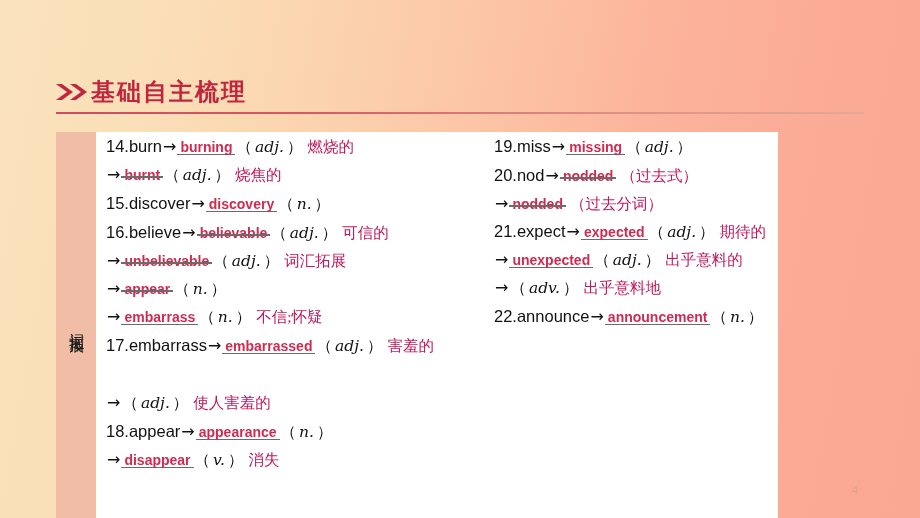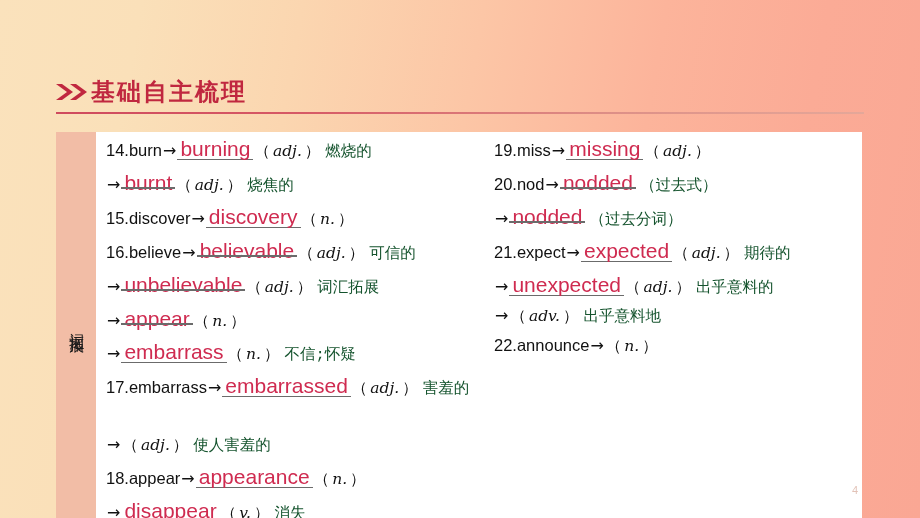--- a/index.html
+++ b/index.html
@@ -19,21 +19,21 @@
     white-space:nowrap;
   }
   #header-rule{
     position:absolute;left:56px;top:112px;width:808px;height:2px;
     background:linear-gradient(90deg,#c7304d 0%,#cf4358 30%,#d88a84 70%,#e0a79a 100%);
     opacity:.85;
   }
 
   
   #panel{
-    position:absolute;left:56px;top:132px;width:806px;height:386px;
+    position:absolute;left:56px;top:132px;width:722px;height:386px;
     background:#ffffff;display:flex;
   }
   #gutter{
     width:40px;flex:0 0 40px;background:#f2bda6;
     display:flex;align-items:center;justify-content:center;
   }
   #gutter-label{
     font-family:"DejaVu Sans",sans-serif;
     font-size:15px;color:#1a1a1a;line-height:1.95;
     writing-mode:vertical-rl;text-orientation:upright;
@@ -48,36 +48,36 @@
     font-size:16.5px;color:#111;line-height:1;
     margin:0 0 11.5px 0;white-space:nowrap;
     display:flex;align-items:baseline;
   }
   .row.gap{margin-bottom:40px;text-align:right;}
   .num{font-family:"Liberation Sans",sans-serif;}
   .arrow{font-family:"DejaVu Sans",sans-serif;font-size:16px;padding:0 1px;}
   
   .ans{
     font-family:"Liberation Sans",sans-serif;
-    font-weight:400;color:#cf2b50;font-size:21px;
+    font-weight:700;color:#cf2b50;font-size:14px;
     position:relative;padding:0 3px;
     border-bottom:1.6px solid #6b6b6b;
   }
   
   .ans.strike{border-bottom:none;}
   .ans.strike::after{
     content:"";position:absolute;left:0;right:0;bottom:4px;
     height:1.6px;background:#6b6b6b;
   }
   .pos{
     font-family:"DejaVu Serif",serif;font-style:italic;
     font-size:15.5px;color:#111;padding:0 2px;
   }
   .paren{font-size:15.5px;color:#111;padding:0 1px;}
-  .cn{font-family:Liberation Mono, monospace;font-size:15.5px;color:#14532d;padding-left:4px;}
+  .cn{font-family:Liberation Serif, serif;font-size:15.5px;color:#be185d;padding-left:4px;}
 
   
   #watermark{
     position:absolute;left:450px;top:486px;
     font-family:"DejaVu Sans",sans-serif;font-size:10px;
     color:#9a9a9a;opacity:.75;letter-spacing:1px;margin-top:44px;
   }
   #page-number{
     position:absolute;left:852px;top:484px;
     font-family:"Liberation Sans",sans-serif;font-size:11px;
@@ -232,20 +232,21 @@
         <div class="row">
           <span class="arrow">→</span>
           <span class="paren">（</span>
           <span class="pos">adv.</span>
           <span class="paren">）</span>
           <span class="cn">出乎意料地</span>
         </div>
         <div class="row">
           <span class="num">22.announce</span>
           <span class="arrow">→</span>
+          <span class="ans">announcement</span>
           <span class="paren">（</span>
           <span class="pos">n.</span>
           <span class="paren">）</span>
         </div>
       </div>
   </div>
 </div>
 
 <div id="watermark">精选</div>
 <div id="page-number">4</div>

